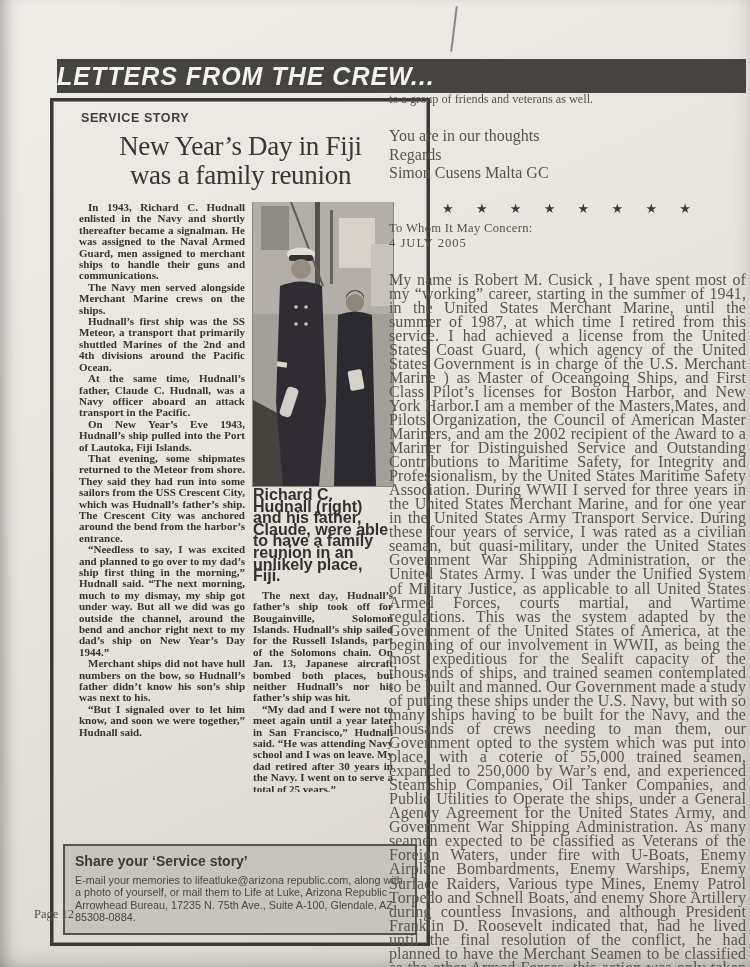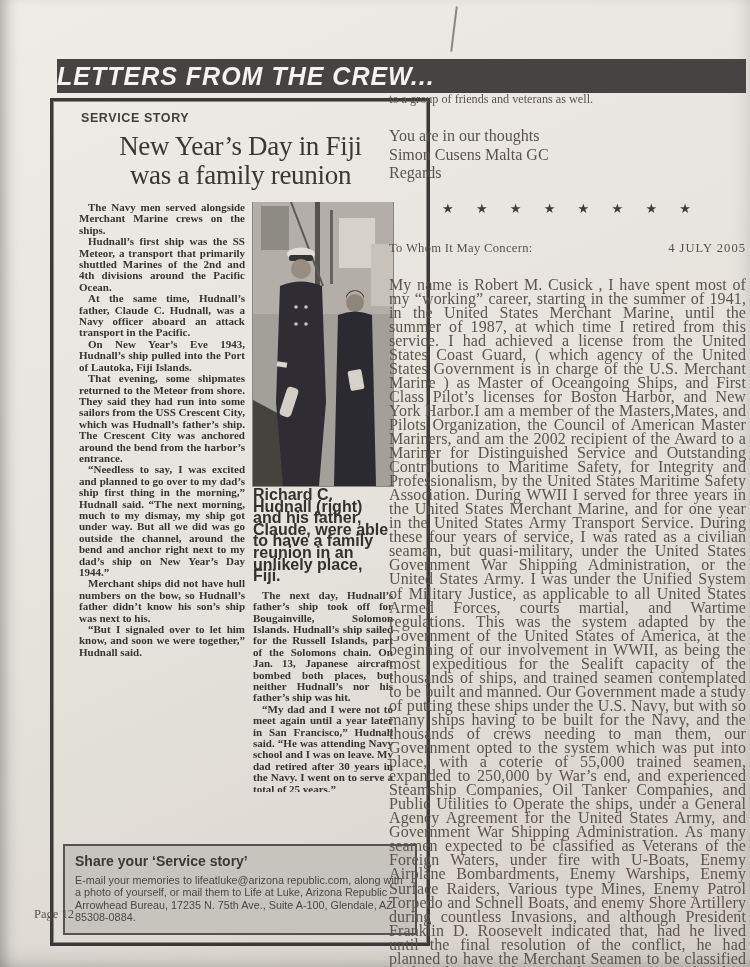--- a/index.html
+++ b/index.html
@@ -76,22 +76,22 @@
   .share-box p:last-child{margin-bottom:0;}
   
   .letter{position:absolute;left:389px;top:92px;width:357px;color:#59534c;}
   .letter .intro{margin:0;font-size:12.2px;line-height:15px;}
   .closing{margin-top:20px;font-size:16px;line-height:18.5px;}
   .stars{
     margin-top:18px;text-align:center;font-size:13px;color:#3e3c39;
     word-spacing:15px;letter-spacing:2px;
   }
   .salutation{
-    margin-top:24px;display:flex;justify-content:space-between;
-    font-size:12.6px;letter-spacing:.3px;color:#565049;
+    margin-top:4px;display:flex;justify-content:center;
+    font-size:12.6px;letter-spacing:.3px;color:#565049;flex-direction:column;
   }
   .salutation .date{letter-spacing:1px;}
   .body-text{
     margin:22px 0 0 0;font-size:16px;line-height:14.05px;
     text-align:justify;color:#5a544d;letter-spacing:.1px;
   }
   
   .pageno{
     position:absolute;left:34px;top:907px;
     font-family:"Liberation Serif",serif;font-size:12.5px;color:#565049;
@@ -109,20 +109,21 @@
 
   <section class="story-box">
     <div class="kicker">SERVICE STORY</div>
     <h1 class="headline">
       <span class="hl">New Year’s Day in Fiji</span>
       <span class="hl">was a family reunion</span>
     </h1>
 
     <div class="columns">
       <div class="col1">
+        <p class="news">In 1943, Richard C. Hudnall enlisted in the Navy and shortly thereafter became a signalman. He was assigned to the Naval Armed Guard, men assigned to merchant ships to handle their guns and communications.</p>
         <p class="news">The Navy men served alongside Merchant Marine crews on the ships.</p>
         <p class="news">Hudnall’s first ship was the SS Meteor, a transport that primarily shuttled Marines of the 2nd and 4th divisions around the Pacific Ocean.</p>
         <p class="news">At the same time, Hudnall’s father, Claude C. Hudnall, was a Navy officer aboard an attack transport in the Pacific.</p>
         <p class="news">On New Year’s Eve 1943, Hudnall’s ship pulled into the Port of Lautoka, Fiji Islands.</p>
         <p class="news">That evening, some shipmates returned to the Meteor from shore. They said they had run into some sailors from the USS Crescent City, which was Hudnall’s father’s ship. The Crescent City was anchored around the bend from the harbor’s entrance.</p>
         <p class="news">“Needless to say, I was excited and planned to go over to my dad’s ship first thing in the morning,” Hudnall said. “The next morning, much to my dismay, my ship got under way. But all we did was go outside the channel, around the bend and anchor right next to my dad’s ship on New Year’s Day 1944.”</p>
         <p class="news">Merchant ships did not have hull numbers on the bow, so Hudnall’s father didn’t know his son’s ship was next to his.</p>
         <p class="news">“But I signaled over to let him know, and soon we were together,” Hudnall said.</p>
       </div>
 
@@ -164,22 +165,22 @@
     <div class="share-box">
       <div class="share-title">Share your ‘Service story’</div>
       <p>E-mail your memories to lifeatluke@arizona republic.com, along with a photo of yourself, or mail them to Life at Luke, Arizona Republic Arrowhead Bureau, 17235 N. 75th Ave., Suite A-100, Glendale, AZ 85308-0884.</p>
     </div>
   </section>
 
   <section class="letter">
     <p class="intro">to a group of friends and veterans as well.</p>
     <div class="closing">
       <div>You are in our thoughts</div>
+      <div>Regards</div>
       <div>Simon Cusens Malta GC</div>
-      <div>Regards</div>
     </div>
     <div class="stars">★ ★ ★ ★ ★ ★ ★ ★</div>
     <div class="salutation">
       <span>To Whom It May Concern:</span>
       <span class="date">4 JULY 2005</span>
     </div>
     <p class="body-text">My name is Robert M. Cusick , I have spent most of my “working” career, starting in the summer of 1941, in the United States Merchant Marine, until the summer of 1987, at which time I retired from this service. I had achieved a license from the United States Coast Guard, ( which agency of the United States Government is in charge of the U.S. Merchant Marine ) as Master of Oceangoing Ships, and First Class Pilot’s licenses for Boston Harbor, and New York Harbor.I am a member of the Masters,Mates, and Pilots Organization, the Council of American Master Mariners,  and am the 2002 recipient of the Award to a Mariner for Distinguished Service and Outstanding Contributions to Maritime Safety, for Integrity and Professionalism, by the United States Maritime Safety Association.  During WWII I served for three years in the United States Merchant Marine, and for one year in the United States Army Transport Service. During these four years of service, I was rated as a civilian seaman, but quasi-military, under the United States Government War Shipping Administration, or the United States Army. I was under the Unified System of Military Justice, as applicable to all United States Armed Forces, courts martial, and Wartime regulations. This was the system adapted by the Government of the United States of America, at the beginning of our involvement in WWII, as being the most expeditious for the Sealift capacity of the thousands of ships, and trained seamen contemplated to be built and manned. Our Government made a study of putting these ships under the U.S. Navy, but with so many ships having to be built for the Navy, and the thousands of crews needing to man them, our Government opted to the system which was put into place, with a coterie of 55,000 trained seamen, expanded to 250,000 by  War’s end, and experienced Steamship Companies, Oil Tanker Companies, and Public Utilities to Operate the ships, under a General Agency Agreement for the United States Army, and Government War Shipping Administration. As many seamen expected to be classified as Veterans of the Foreign Waters, under fire with U-Boats, Enemy Airplane Bombardments, Enemy Warships, Enemy Surface Raiders, Various type Mines, Enemy Patrol Torpedo and Schnell Boats, and enemy Shore Artillery during countless Invasions, and although President Franklin D. Roosevelt indicated that, had he lived until the final resolution of the conflict, he had planned to have the Merchant Seamen to be classified as the other Armed Forces, this action was only taken place in a belated manner, in January, 1988 when our Government issued to Merchant Seamen who had served  fighting the Axis Enemies in Foreign Waters, and were citizens of the USA, Honorable Discharges, Forms 214s, and Medals to accompany the Foreign War campaign Badges and Bars, which had, during WWII, been issued to those who were in these areas of Combat by the Government of the United States of America Service, the War</p>
   </section>
 
   <div class="pageno">Page 12</div>

